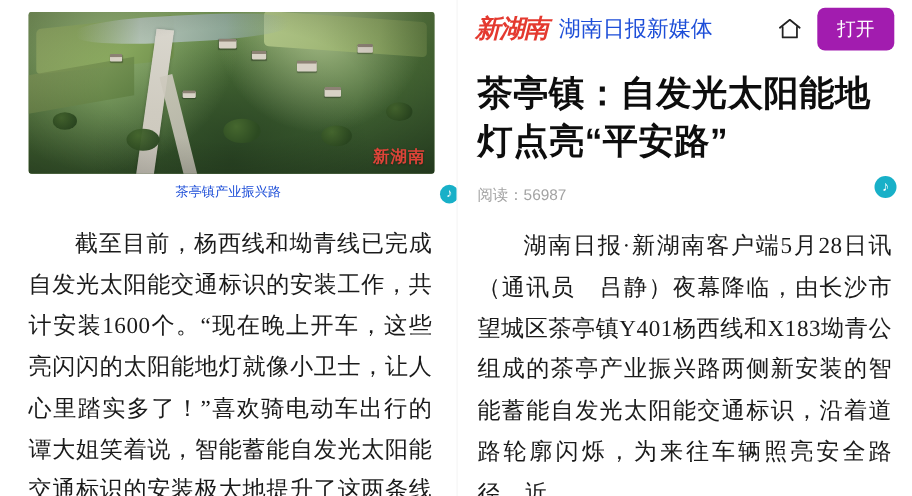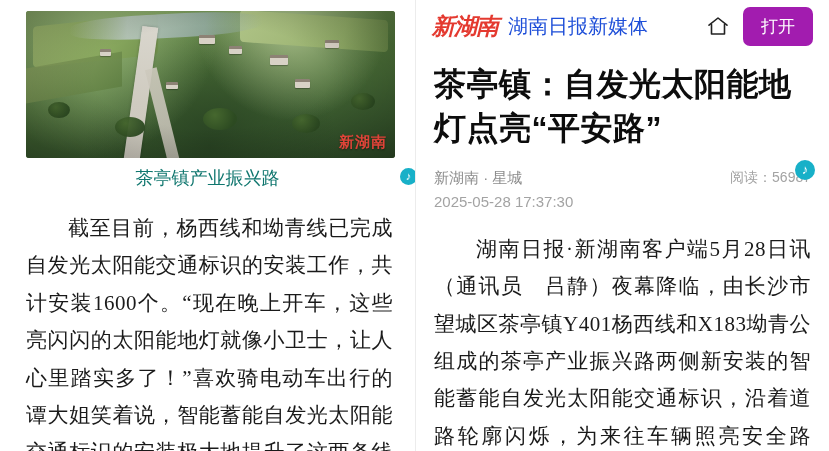--- a/index.html
+++ b/index.html
@@ -119,22 +119,22 @@
     font-size: 15px;
     font-weight: bold;
     font-family: "Liberation Serif", serif;
     text-shadow: 0 1px 2px rgba(0,0,0,.45);
     letter-spacing: 1px;
     opacity: .95;
   }
   .hero-caption {
     margin: 8px 0 0 0;
     text-align: center;
-    font-size: 18px;
-    color: #0f766e;
+    font-size: 12px;
+    color: #1d4ed8;
     font-family: "Liberation Sans", sans-serif;
   }
   .left-body {
     margin: 20px 22px 0 26px;
     font-family: "Liberation Serif", serif;
     font-size: 21px;
     line-height: 1.78;
     color: #1a1a1a;
     text-align: justify;
     text-indent: 2em;
@@ -310,24 +310,20 @@
           <path d="M3 11.2 12 4l9 7.2"></path>
           <path d="M5.5 10.5V20h13v-9.5"></path>
         </svg>
       </div>
       <button class="open-btn">打开</button>
     </div>
 
     <div class="headline">茶亭镇：自发光太阳能地灯点亮“平安路”</div>
 
     <div class="meta">
-      <div class="meta-left">
-        <div class="meta-source">新湖南 · 星城</div>
-        <div class="meta-time">2025-05-28 17:37:30</div>
-      </div>
       <div class="meta-reads">阅读：56987</div>
     </div>
 
     <div class="music-note-right">♪</div>
 
     <div class="right-body">湖南日报·新湖南客户端5月28日讯（通讯员　吕静）夜幕降临，由长沙市望城区茶亭镇Y401杨西线和X183坳青公组成的茶亭产业振兴路两侧新安装的智能蓄能自发光太阳能交通标识，沿着道路轮廓闪烁，为来往车辆照亮安全路径。近</div>
   </div>
 
 </div>
 

